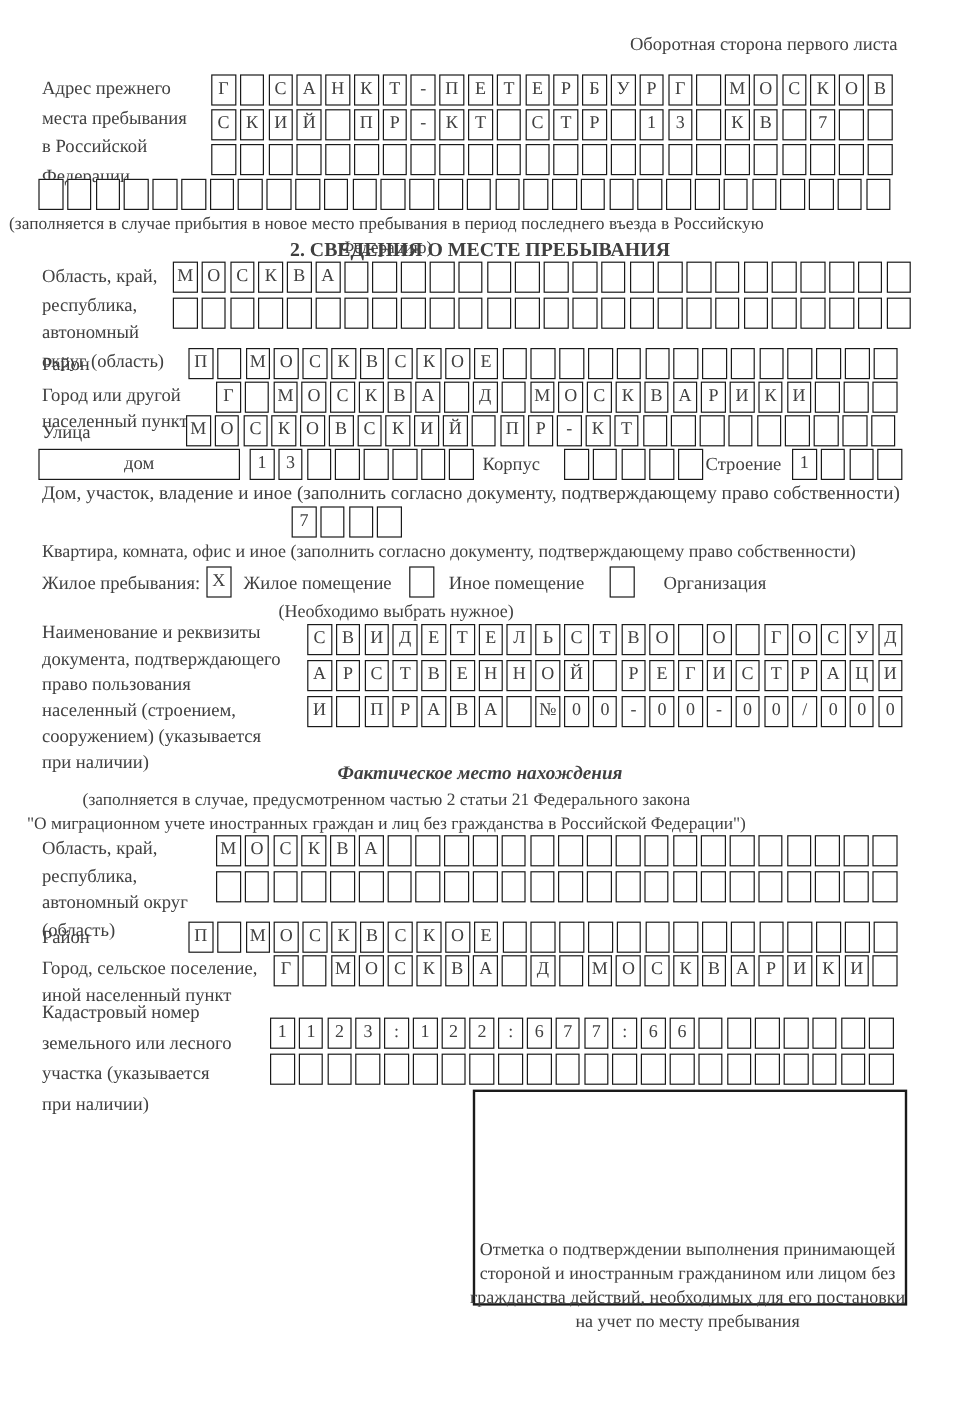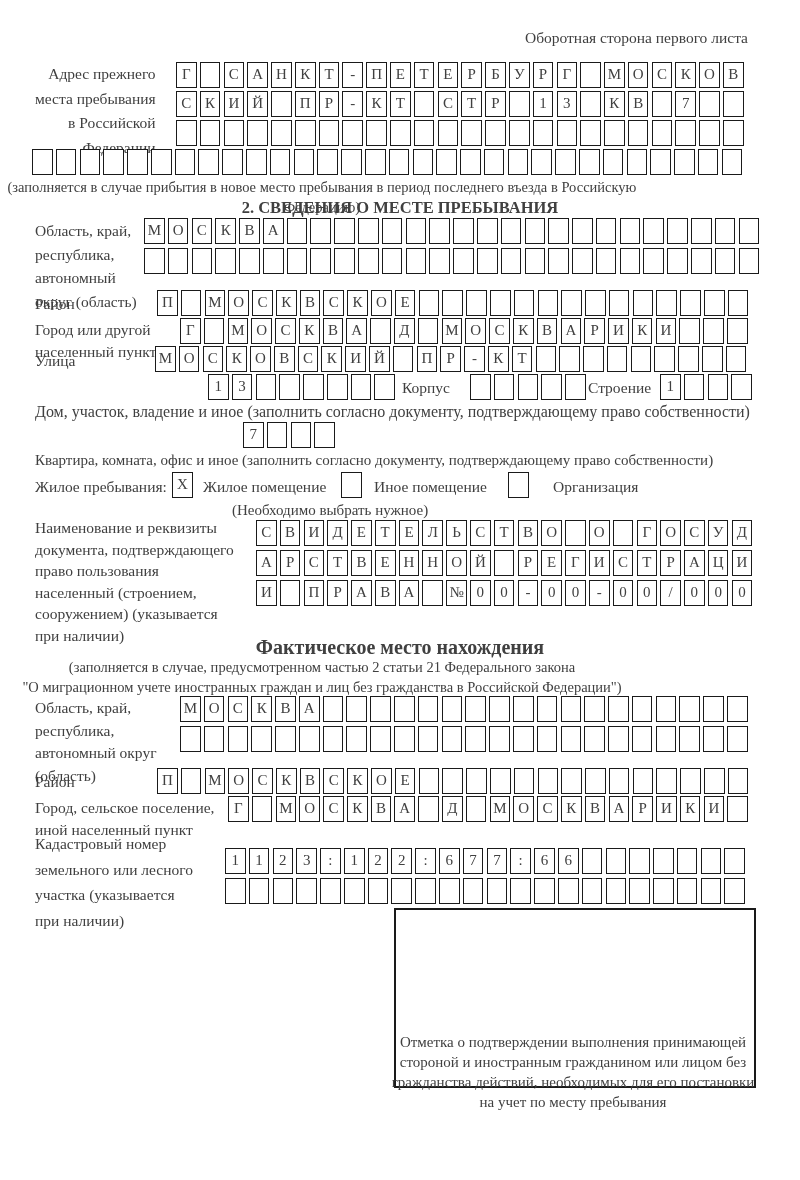--- a/index.html
+++ b/index.html
@@ -26,21 +26,21 @@
   .stamp{position:absolute;border:2px solid #1a1a1a;background:#fff;}
   .caption{position:absolute;text-align:center;font-size:15px;line-height:20px;}
 </style>
 </head>
 <body>
 
 <div class="page">
 
   <div class="lab" style="top:26px;right:52px;">Оборотная сторона первого листа</div>
 
-  <div class="lab" style="left:35px;top:62px;line-height:24.5px;text-align:right;">
+  <div class="lab" style="left:35px;top:62px;line-height:24.5px;">
       <div>Адрес прежнего</div>
       <div>места пребывания</div>
       <div>в Российской</div>
       <div>Федерации</div>
     </div>
   <div class="row" style="left:176px;top:62px;">
       <span class="cell">Г</span>
       <span class="cell"></span>
       <span class="cell">С</span>
       <span class="cell">А</span>
@@ -298,20 +298,21 @@
       <span class="cell"></span>
       <span class="cell"></span>
       <span class="cell"></span>
       <span class="cell"></span>
       <span class="cell"></span>
       <span class="cell"></span>
       <span class="cell"></span>
       <span class="cell"></span>
     </div>
 
+  <div class="widebox" style="left:32px;top:374px;width:168px;">дом</div>
   <div class="row" style="left:208px;top:374px;">
       <span class="cell">1</span>
       <span class="cell">3</span>
       <span class="cell"></span>
       <span class="cell"></span>
       <span class="cell"></span>
       <span class="cell"></span>
       <span class="cell"></span>
       <span class="cell"></span>
     </div>
@@ -420,21 +421,21 @@
       <span class="cell">0</span>
       <span class="cell">-</span>
       <span class="cell">0</span>
       <span class="cell">0</span>
       <span class="cell">/</span>
       <span class="cell">0</span>
       <span class="cell">0</span>
       <span class="cell">0</span>
     </div>
 
-  <div class="hdr" style="top:636px;font-size:20px;">Фактическое место нахождения</div>
+  <div class="hdr" style="top:636px;font-size:16px;font-style:italic;">Фактическое место нахождения</div>
   <div class="cnote" style="top:658px;">
       <div>(заполняется в случае, предусмотренном частью 2 статьи 21 Федерального закона</div>
       <div>"О миграционном учете иностранных граждан и лиц без гражданства в Российской Федерации")</div>
     </div>
 
   <div class="lab" style="left:35px;top:697px;line-height:22.5px;">
       <div>Область, край,</div>
       <div>республика,</div>
       <div>автономный округ</div>
       <div>(область)</div>

